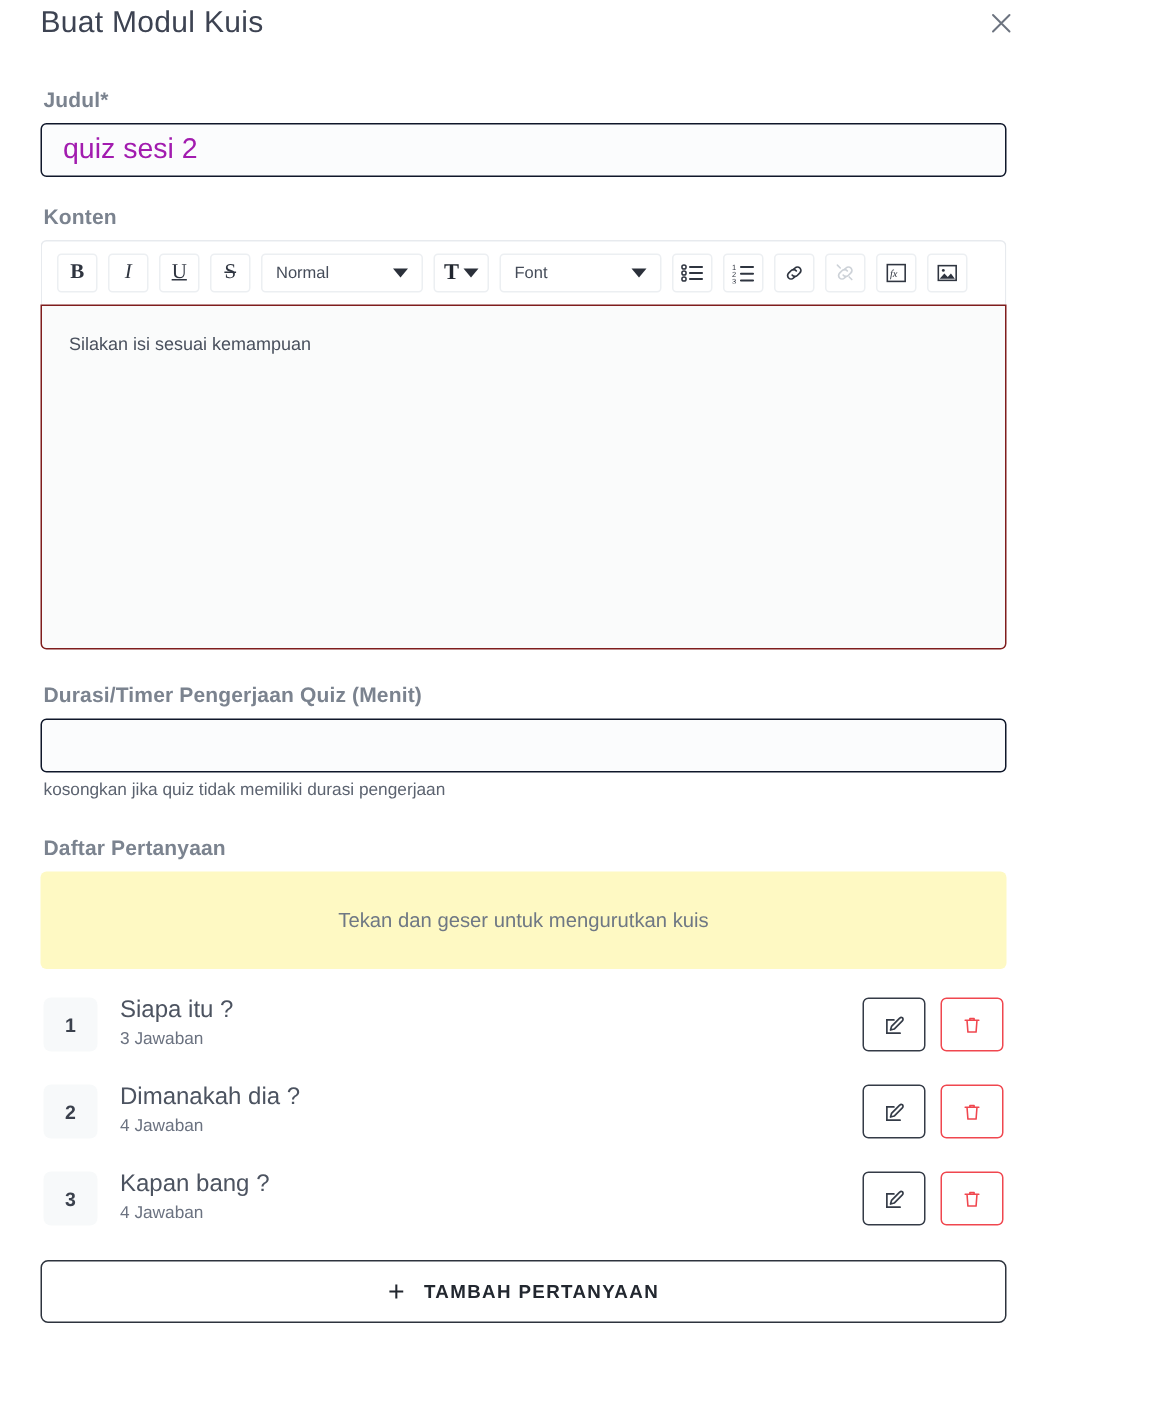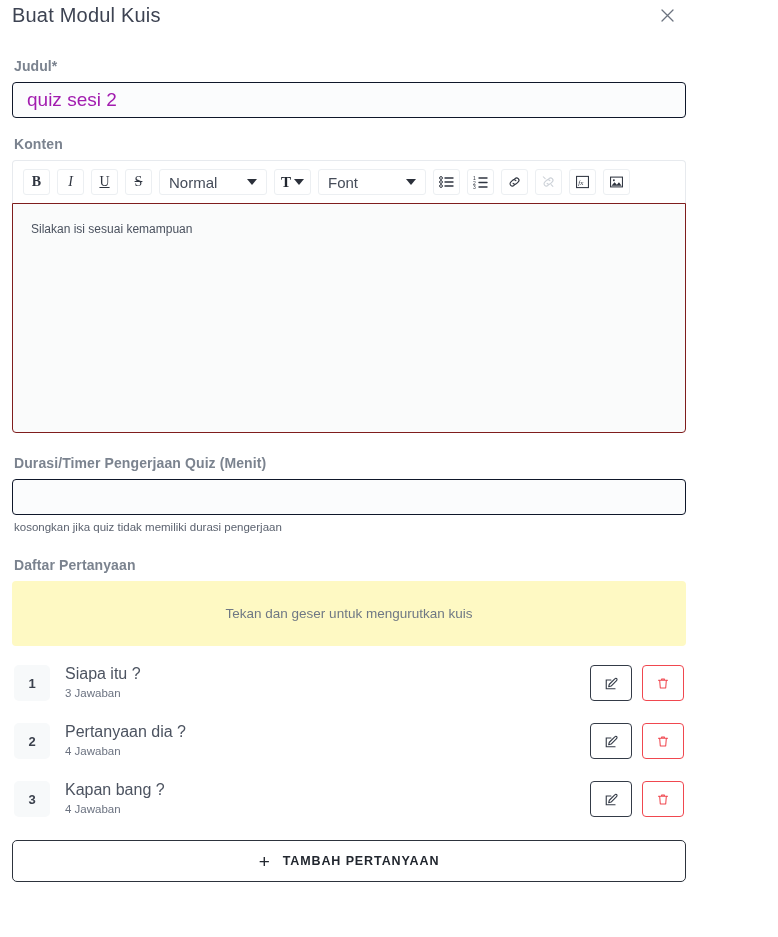--- a/index.html
+++ b/index.html
@@ -5,21 +5,21 @@
   * { box-sizing: border-box; }
   html, body { margin: 0; padding: 0; }
   body {
     width: 778px;
     height: 937px;
     background: #ffffff;
     font-family: "Liberation Sans", sans-serif;
     color: #3f4654;
     overflow: hidden;
   }
-  .modal { position: relative; width: 698px; height: 937px; padding: 0 12px; }
+  .modal { position: relative; width: 698px; height: 937px; padding: 0 27px; }
 
   
   .header { height: 40px; display: flex; align-items: flex-start; padding-top: 2px; }
   .modal-title {
     font-size: 20px; font-weight: 400; color: #3d4352;
     letter-spacing: .2px; line-height: 26px;
   }
   .close-btn {
     position: absolute; top: 4px; right: 20px;
     width: 22px; height: 22px; display: flex; align-items: center; justify-content: center;
@@ -61,21 +61,21 @@
   .tb-btn.disabled { color: #cdd2d8; cursor: default; }
   .tb-btn .glyph { font-size: 14px; line-height: 1; font-family: "Liberation Serif", serif; }
   .tb-btn .glyph.b { font-weight: 700; }
   .tb-btn .glyph.i { font-style: italic; }
   .tb-btn .glyph.u { text-decoration: underline; }
   .tb-btn .glyph.s { text-decoration: line-through; }
 
   .tb-select {
     height: 26px; border: 1px solid #eceff2; border-radius: 3px; background: #fff;
     display: flex; align-items: center; justify-content: space-between; gap: 10px;
-    padding: 0 9px; cursor: pointer; font-size: 15px; color: #454c59;
+    padding: 0 9px; cursor: pointer; font-size: 11px; color: #454c59;
   }
   .tb-select.normal { width: 108px; }
   .tb-select.font { width: 108px; }
   .caret { width: 0; height: 0; border-left: 5px solid transparent; border-right: 5px solid transparent; border-top: 6px solid #2b303a; }
   .tb-color {
     height: 26px; border: 1px solid #eceff2; border-radius: 3px; background: #fff;
     display: flex; align-items: center; gap: 3px; padding: 0 6px; cursor: pointer;
   }
   .tb-color .tcolor { font-family: "Liberation Serif", serif; font-weight: 700; font-size: 15px; line-height: 1; color: #21262f; }
 
@@ -257,21 +257,21 @@
           <svg width="14" height="15" viewBox="0 0 16 16" fill="none">
             <path d="M2.8 4.2h10.4M6.4 4.2V2.8h3.2v1.4M4.2 4.2l.7 9h6.2l.7-9" stroke="#f0474f" stroke-width="1.2" stroke-linecap="round" stroke-linejoin="round"></path>
           </svg>
         </button>
       </div>
     </div>
 
     <div class="q-row">
       <div class="q-num">2</div>
       <div class="q-info">
-        <div class="q-title">Pertanyaan dia ?</div>
+        <div class="q-title">Dimanakah dia ?</div>
         <div class="q-sub">4 Jawaban</div>
       </div>
       <div class="q-actions">
         <button class="icon-btn edit">
           <svg width="15" height="15" viewBox="0 0 16 16" fill="none">
             <path d="M13.4 2.6a1.6 1.6 0 0 1 0 2.3L7.6 10.7l-2.6.7.7-2.6 5.8-5.8a1.6 1.6 0 0 1 1.9-.4z" stroke="#343b47" stroke-width="1.2" stroke-linejoin="round"></path>
             <path d="M11.8 13.6H2.4V4.2h5" stroke="#343b47" stroke-width="1.2" stroke-linecap="round"></path>
           </svg>
         </button>
         <button class="icon-btn delete">

